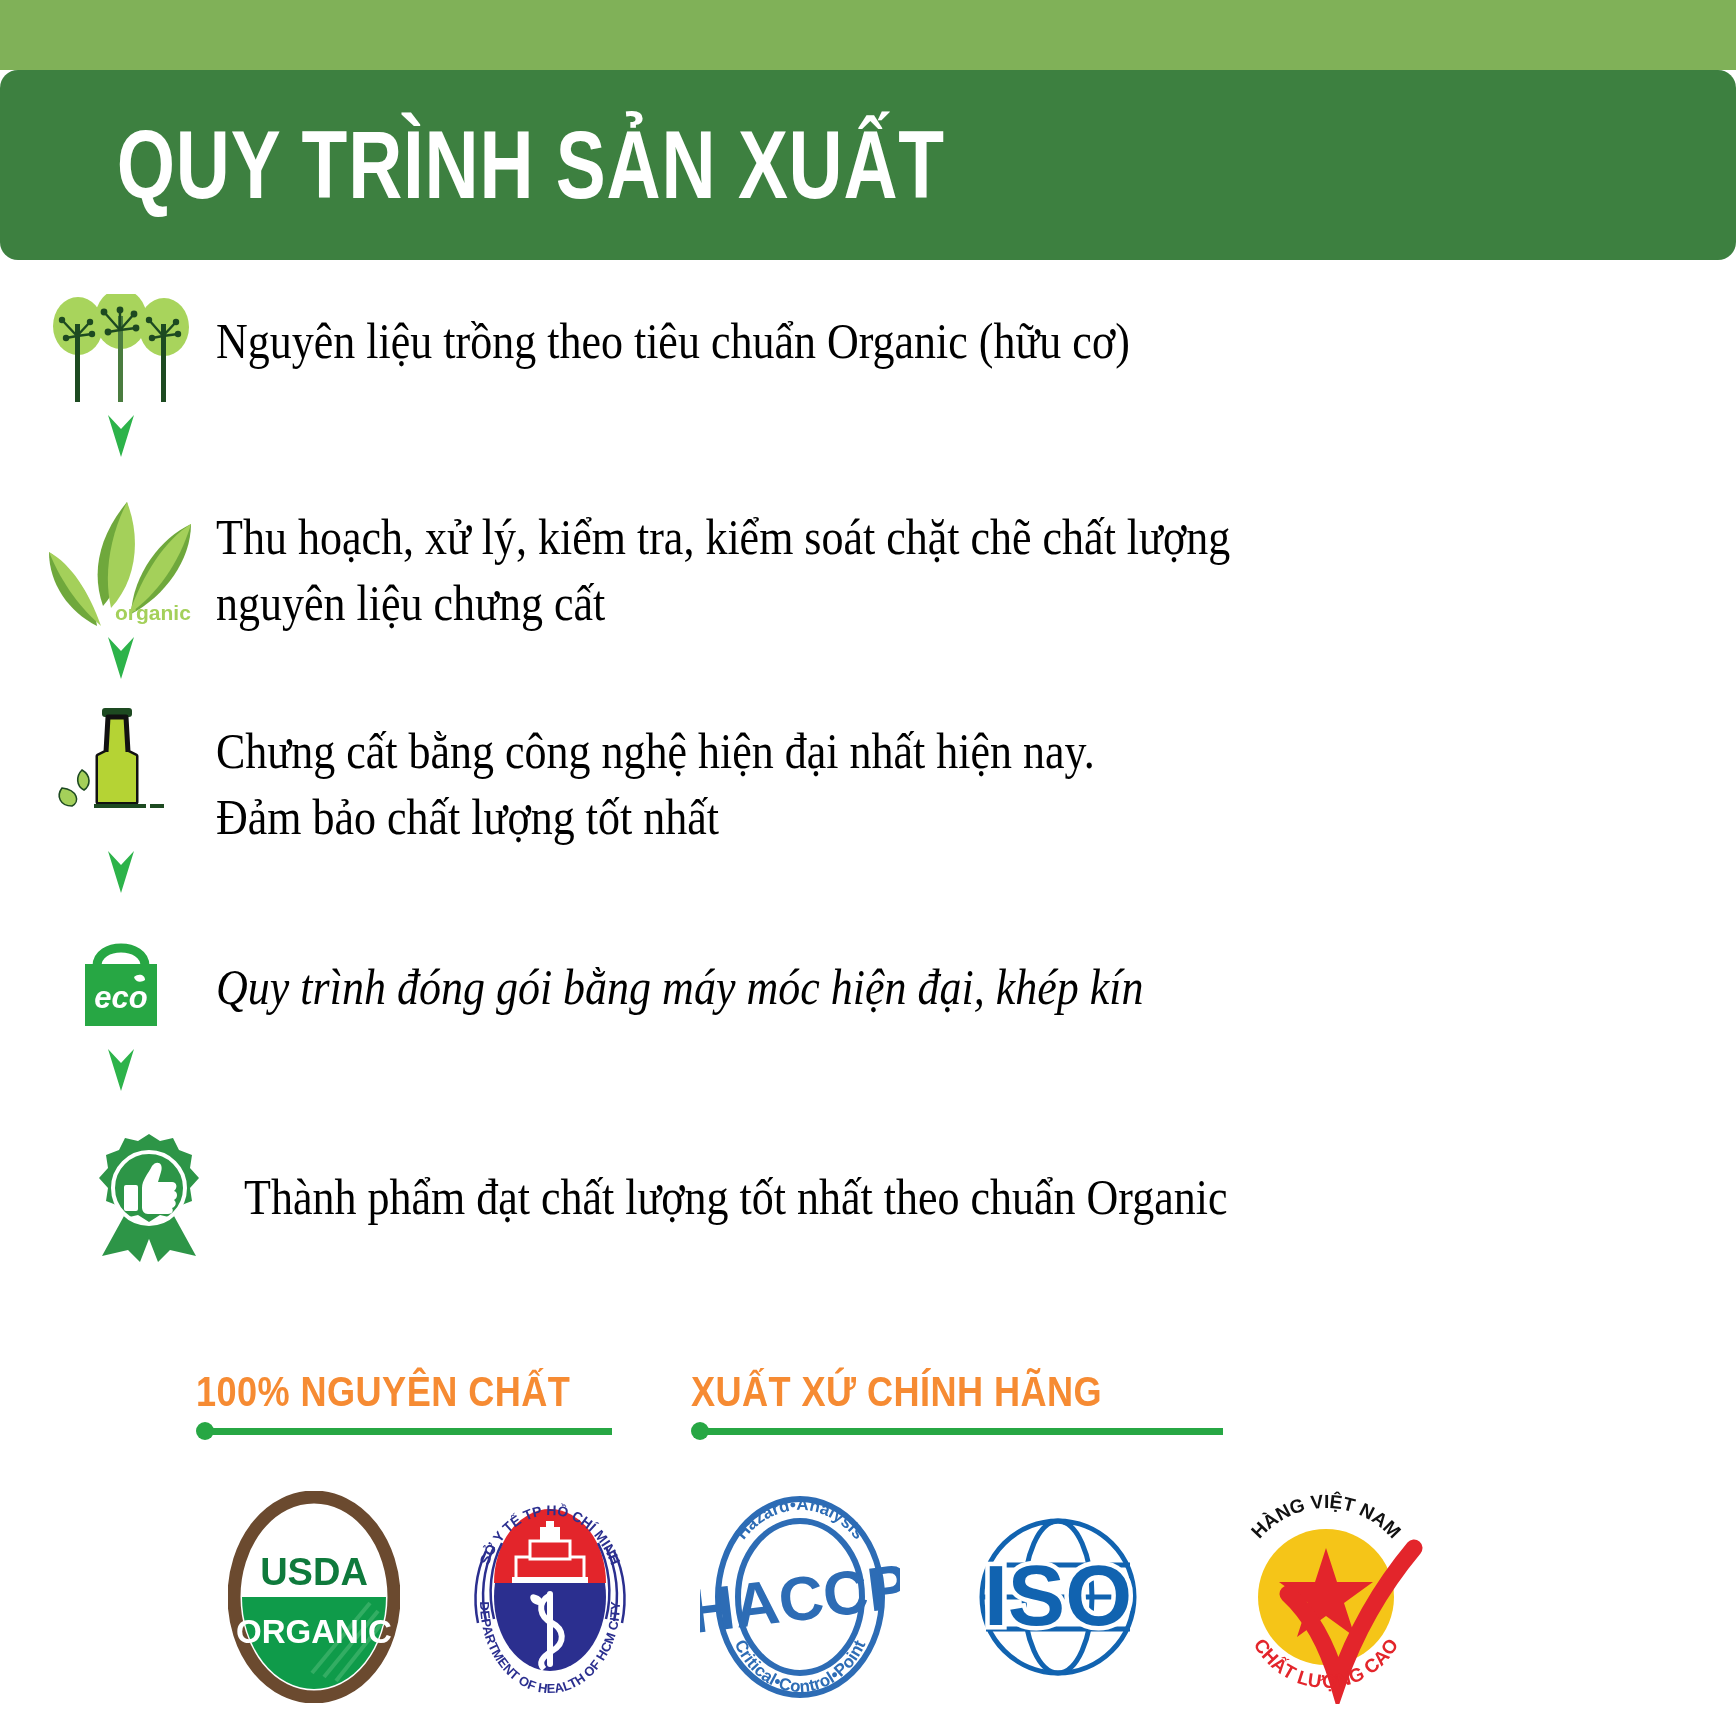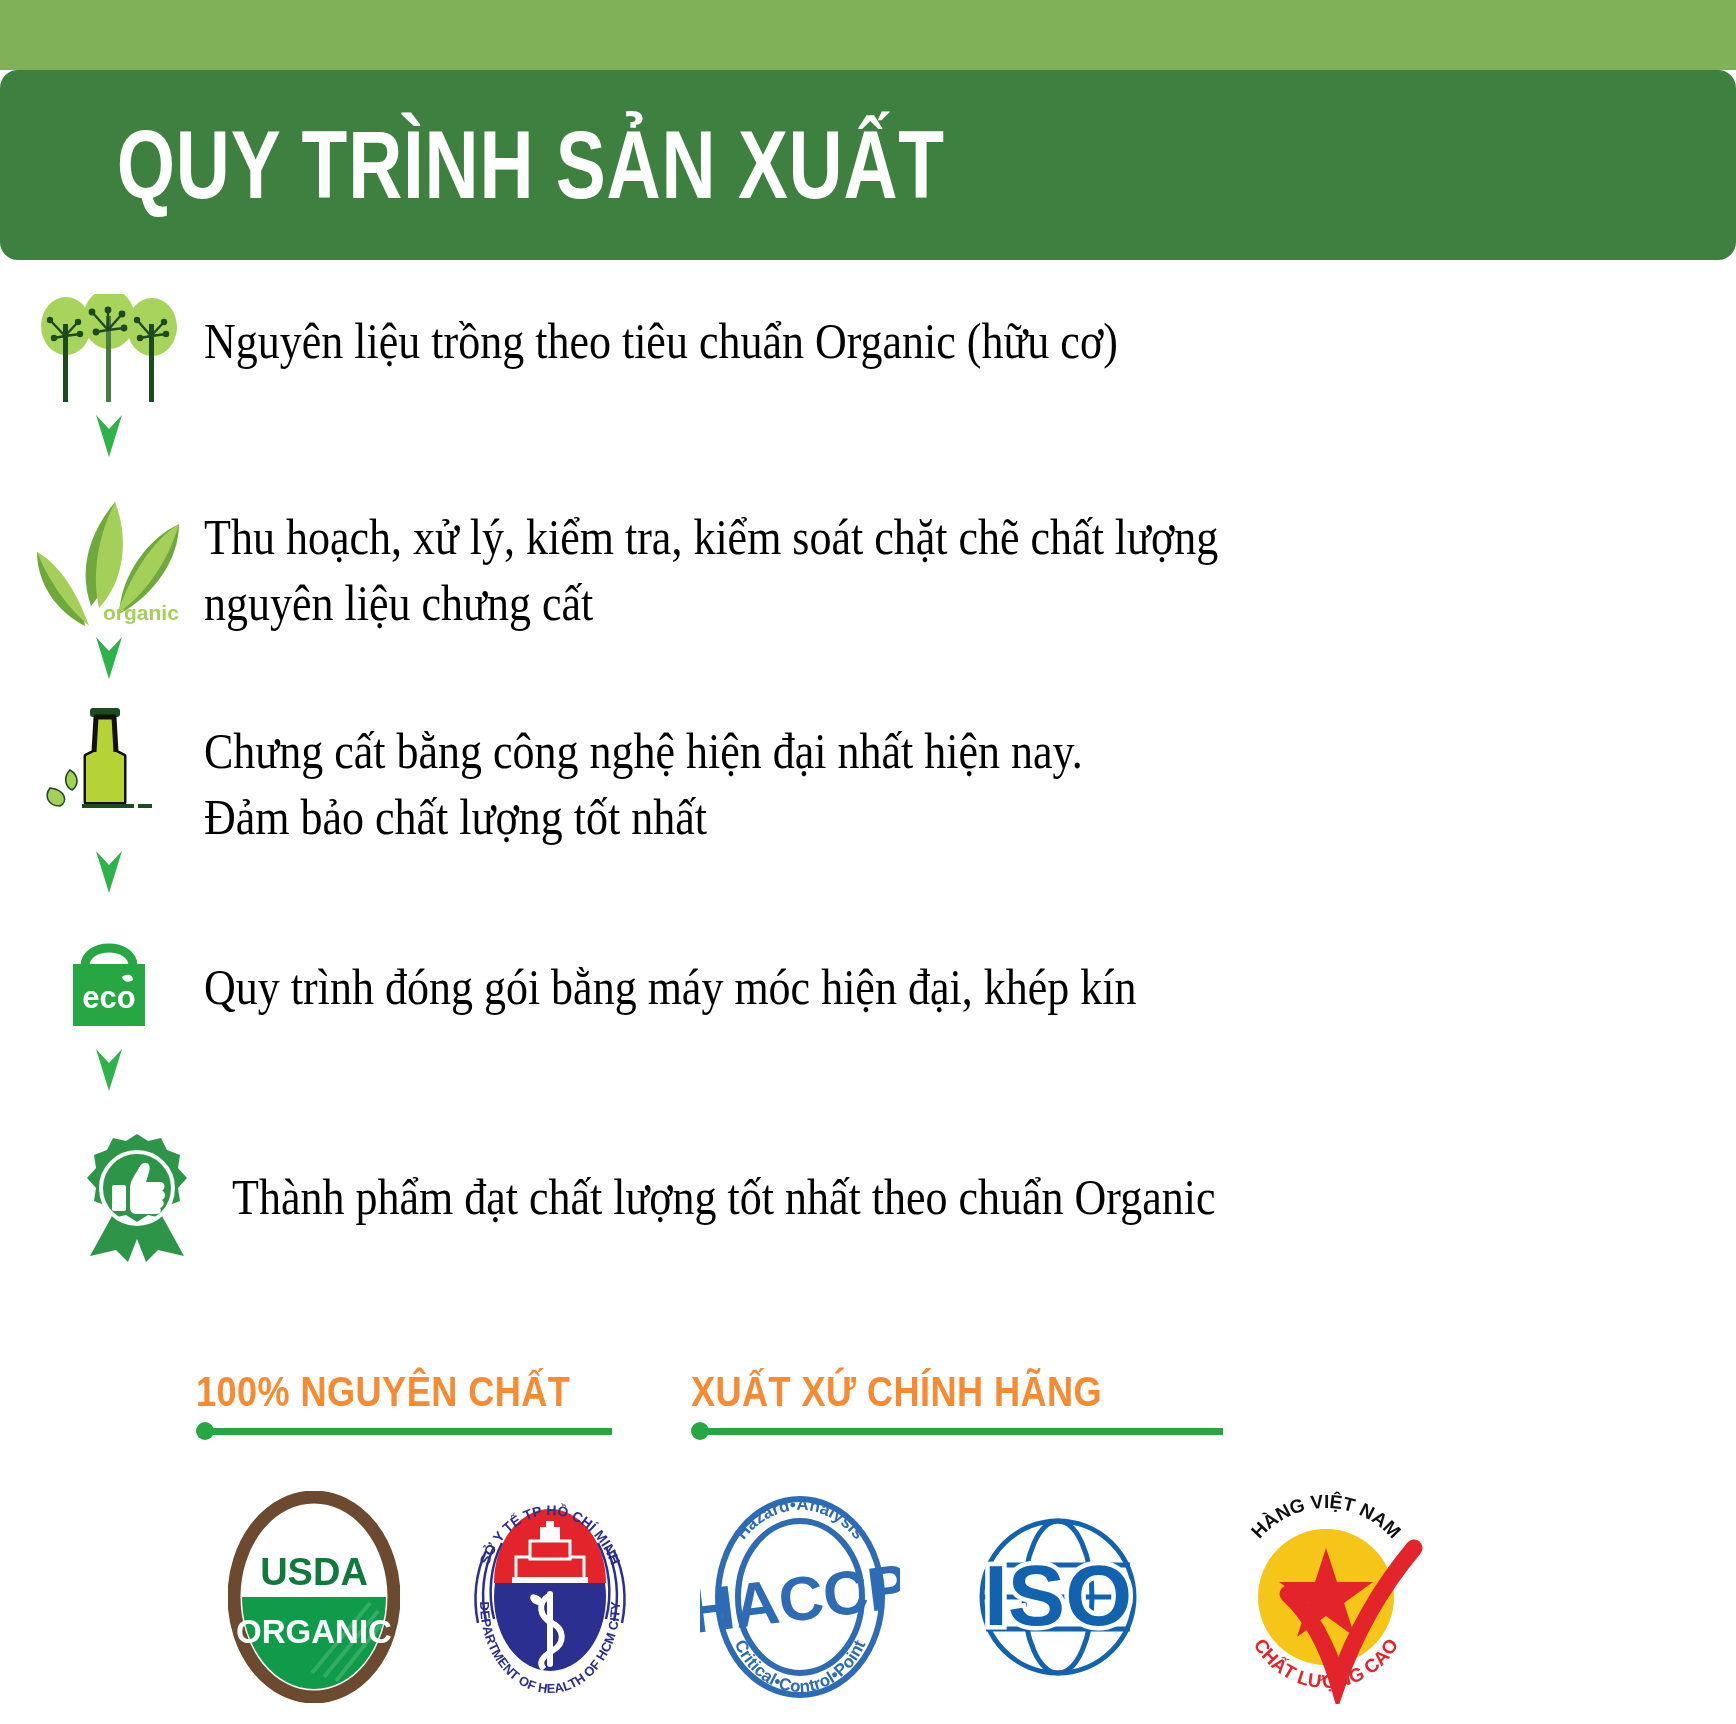--- a/index.html
+++ b/index.html
@@ -37,21 +37,21 @@
     letter-spacing: 1px;
     transform: scaleX(0.78);
     transform-origin: center center;
     white-space: nowrap;
     line-height: 1;
   }
 
   
   .steps {
     position: relative;
-    padding: 34px 0 0 4px;
+    padding: 34px 0 0 16px;
   }
   .step-row {
     display: flex;
     align-items: flex-start;
     position: relative;
     min-height: 120px;
   }
   .step-icon {
     width: 200px;
     min-width: 200px;
@@ -70,21 +70,21 @@
     padding-right: 60px;
     transform: scaleX(0.88);
     transform-origin: left center;
     white-space: pre-line;
   }
 
   
   .step-1 { margin-top: 0; }
   .step-2 { margin-top: 36px; }
   .step-3 { margin-top: 24px; }
-  .step-4 { margin-top: 34px; }
+  .step-4 { margin-top: 34px; font-style: italic; }
   .step-5 { margin-top: 38px; margin-left: 28px; }
 
   .step-1 .step-text { padding-top: 14px; }
   .step-2 .step-text { padding-top: 10px; }
   .step-3 .step-text { padding-top: 14px; }
   .step-4 .step-text { padding-top: 26px; }
   .step-5 .step-text { padding-top: 34px; }
 
   
   .arrow-wrap {

